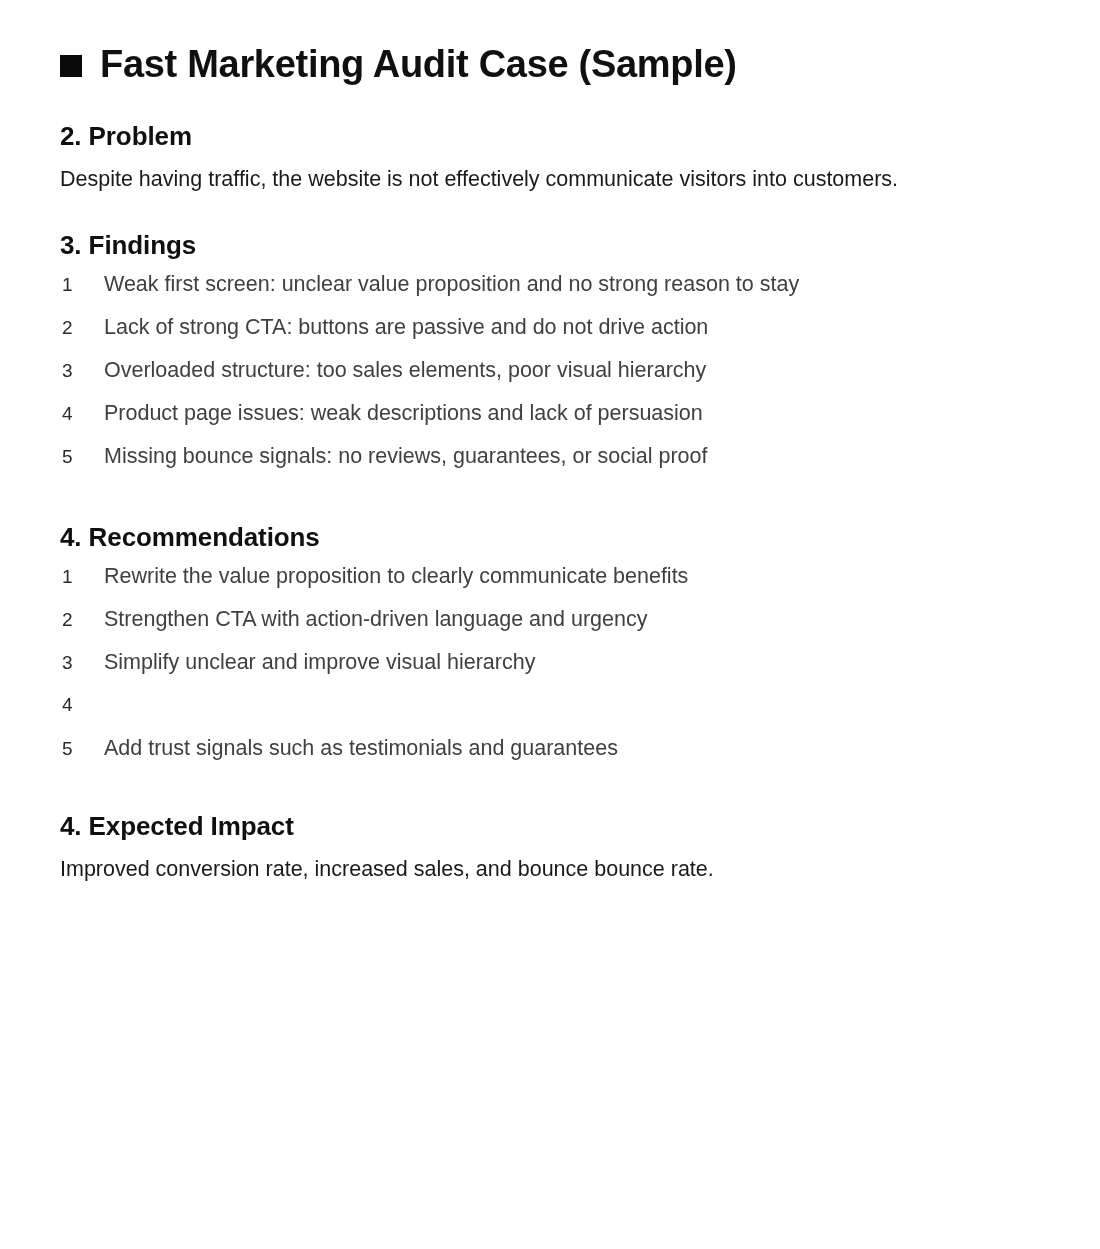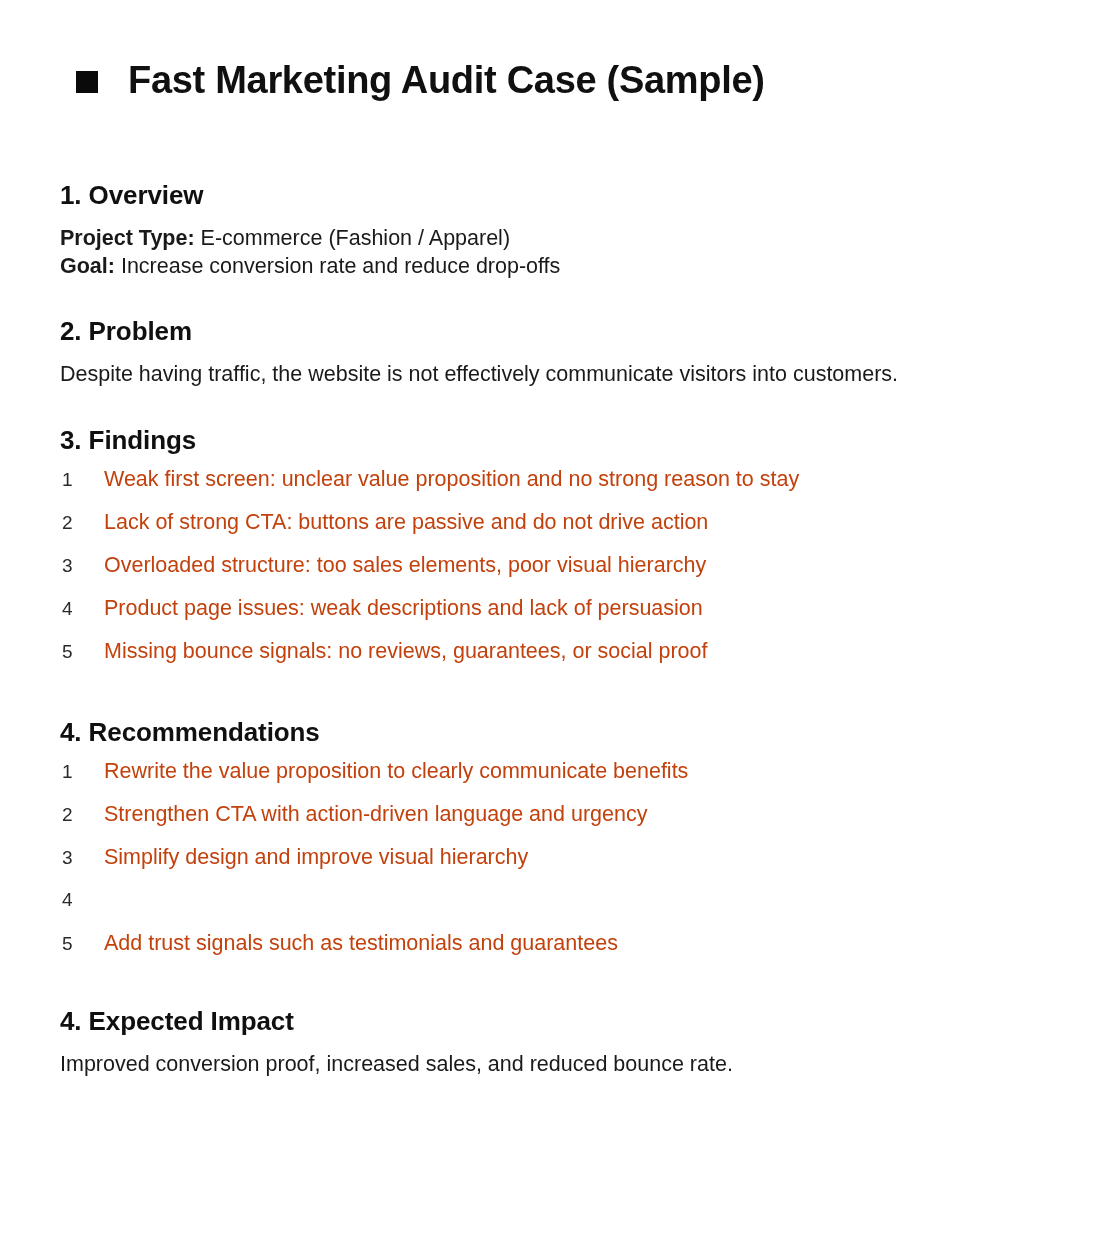--- a/index.html
+++ b/index.html
@@ -21,22 +21,22 @@
     width: 1100px;
     height: 1249px;
     padding: 44px 60px 0 60px;
     background: #ffffff;
   }
 
   
   .doc-title {
     display: flex;
     align-items: center;
-    gap: 30px;
-    margin: 16px;
+    gap: 18px;
+    margin: 0;
     padding: 0;
     font-size: 38px;
     font-weight: bold;
     letter-spacing: -0.3px;
     line-height: 1.1;
     color: #101010;
   }
   .title-bullet {
     display: inline-block;
     width: 22px;
@@ -94,40 +94,33 @@
     flex: 0 0 42px;
     font-size: 19px;
     line-height: 1;
     color: #2a2a2a;
     text-align: left;
     padding-left: 2px;
   }
   .num-text {
     font-size: 21.5px;
     line-height: 1;
-    color: #c2410c;
+    color: #404040;
   }
 </style>
 </head>
 <body>
 
 <div class="page">
 
   <h1 class="doc-title">
     <span class="title-bullet"></span>
     <span>Fast Marketing Audit Case (Sample)</span>
   </h1>
 
-  <div class="section first">
-    <h2 class="section-heading">1. Overview</h2>
-    <p class="section-body">
-      <span class="kv-line"><span class="kv-key">Project Type:</span><span> E-commerce (Fashion / Apparel)</span></span>
-      <span class="kv-line"><span class="kv-key">Goal:</span><span> Increase conversion rate and reduce drop-offs</span></span>
-    </p>
-  </div>
 
   <div class="gap-overview"></div>
 
   <div class="section">
     <h2 class="section-heading">2. Problem</h2>
     <p class="section-body">Despite having traffic, the website is not effectively communicate visitors into customers.</p>
   </div>
 
   <div class="gap-problem"></div>
 
@@ -165,35 +158,35 @@
       <li class="num-item">
         <span class="num-index">1</span>
         <span class="num-text">Rewrite the value proposition to clearly communicate benefits</span>
       </li>
       <li class="num-item">
         <span class="num-index">2</span>
         <span class="num-text">Strengthen CTA with action-driven language and urgency</span>
       </li>
       <li class="num-item">
         <span class="num-index">3</span>
-        <span class="num-text">Simplify design and improve visual hierarchy</span>
+        <span class="num-text">Simplify unclear and improve visual hierarchy</span>
       </li>
       <li class="num-item">
         <span class="num-index">4</span>
       </li>
       <li class="num-item">
         <span class="num-index">5</span>
         <span class="num-text">Add trust signals such as testimonials and guarantees</span>
       </li>
     </ol>
   </div>
 
   <div class="gap-reco"></div>
 
   <div class="section">
     <h2 class="section-heading">4. Expected Impact</h2>
-    <p class="section-body">Improved conversion proof, increased sales, and reduced bounce rate.</p>
+    <p class="section-body">Improved conversion rate, increased sales, and bounce bounce rate.</p>
   </div>
 
   <div class="gap-impact"></div>
 
 
 </div>
 
 </body></html>

